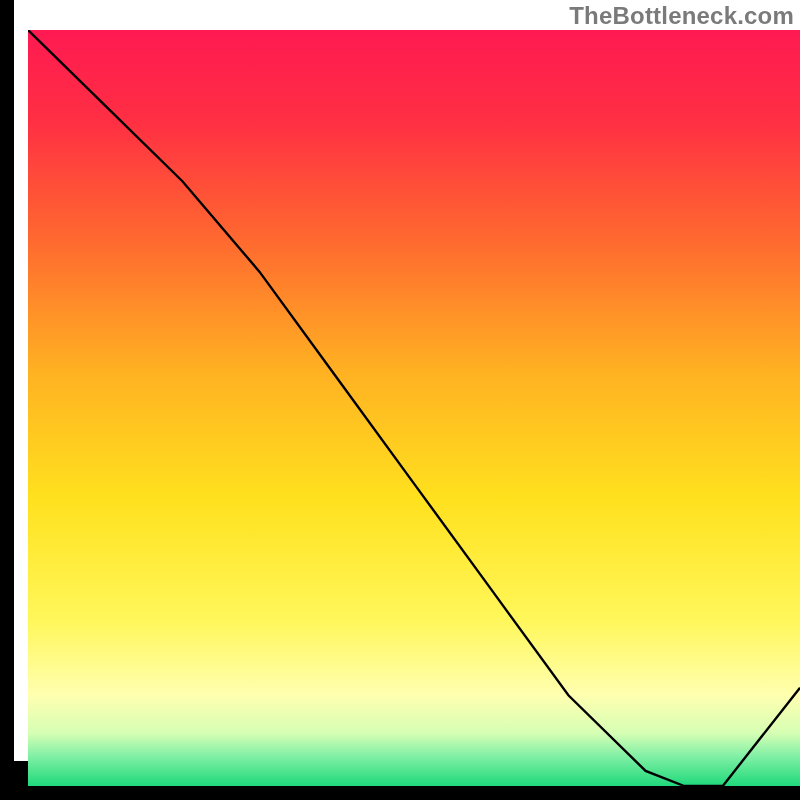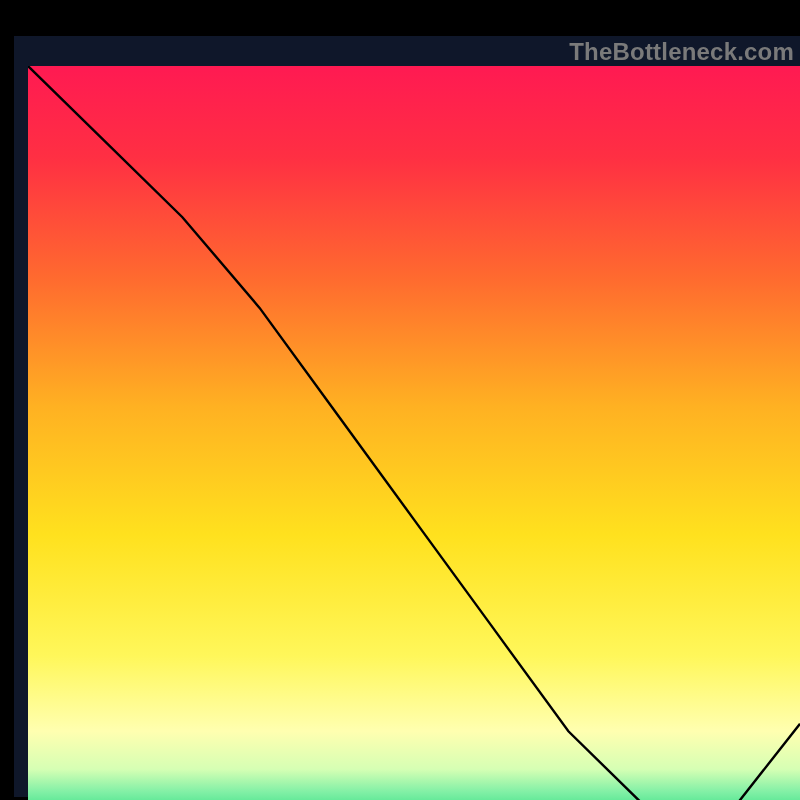--- a/index.html
+++ b/index.html
@@ -1,22 +1,21 @@
 <!DOCTYPE html>
 <html><head>
 <meta charset="utf-8">
 <style>
   * { margin: 0; padding: 0; box-sizing: border-box; }
   html, body { width: 800px; height: 800px; background: #000; overflow: hidden; font-family: Arial, Helvetica, sans-serif; }
   .frame {
     position: absolute;
     left: 14px; top: 0;
     width: 786px; height: 761px;
-    background: #0f172a;
-    margin-top: 36px;
+    background: #ffffff;
   }
   .attribution {
     position: absolute;
     top: 2px; right: 6px;
     color: #7a7a7a;
     font-size: 24px;
     font-weight: 600;
     letter-spacing: 0.2px;
   }
   .plot-wrap {

